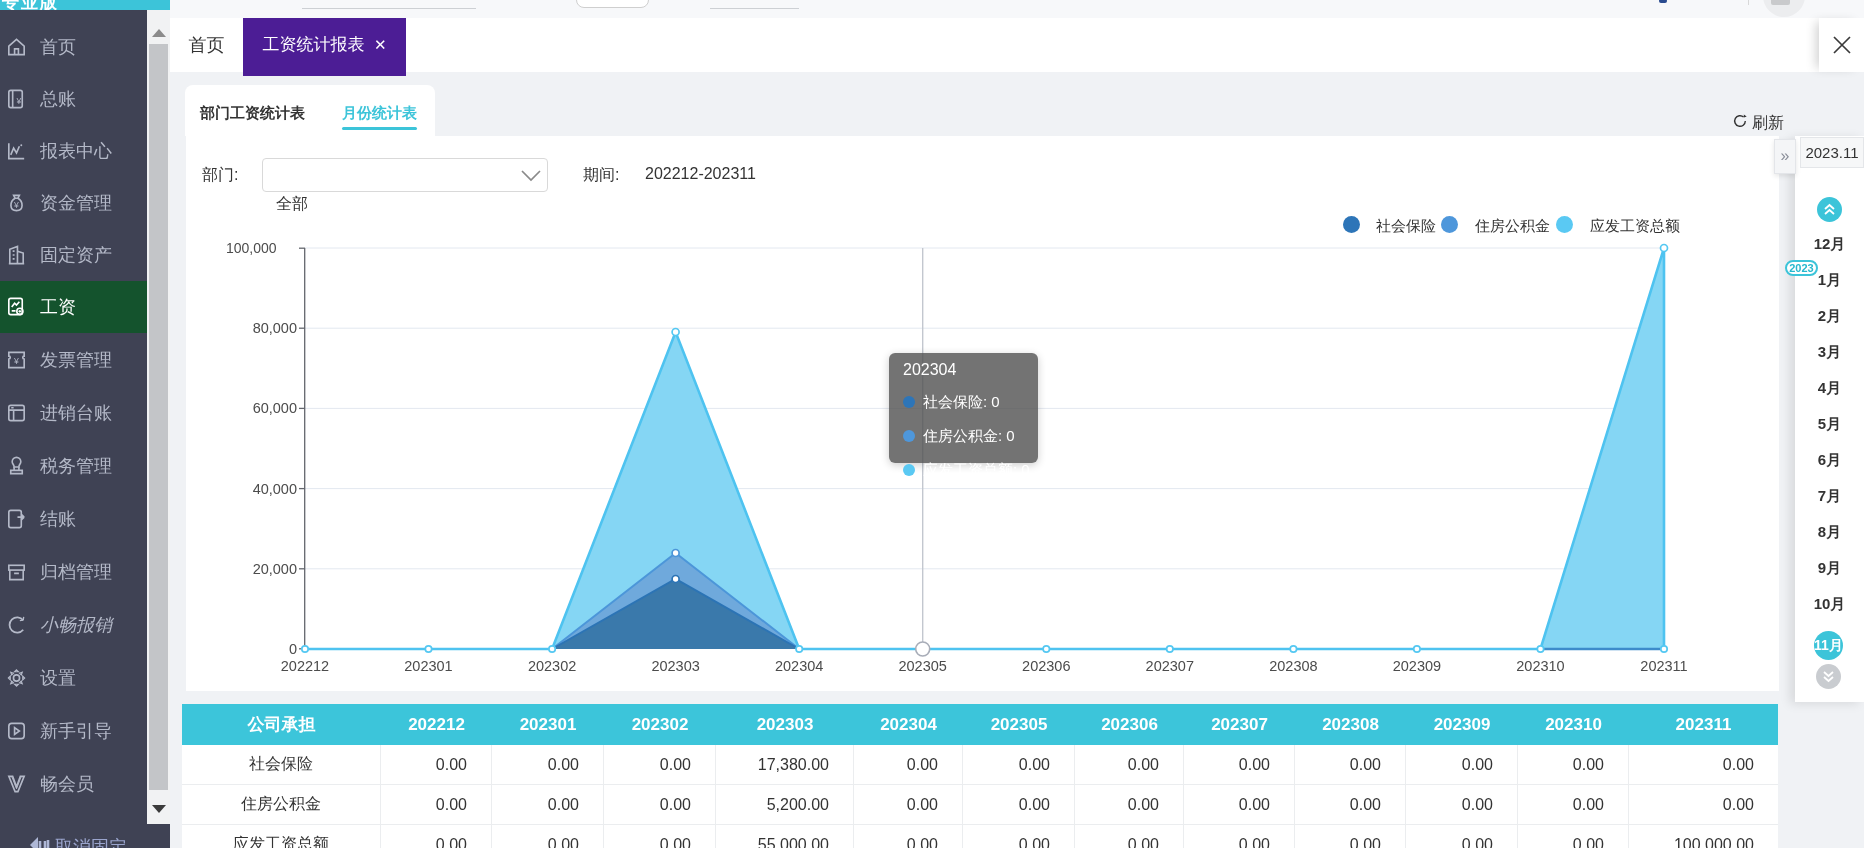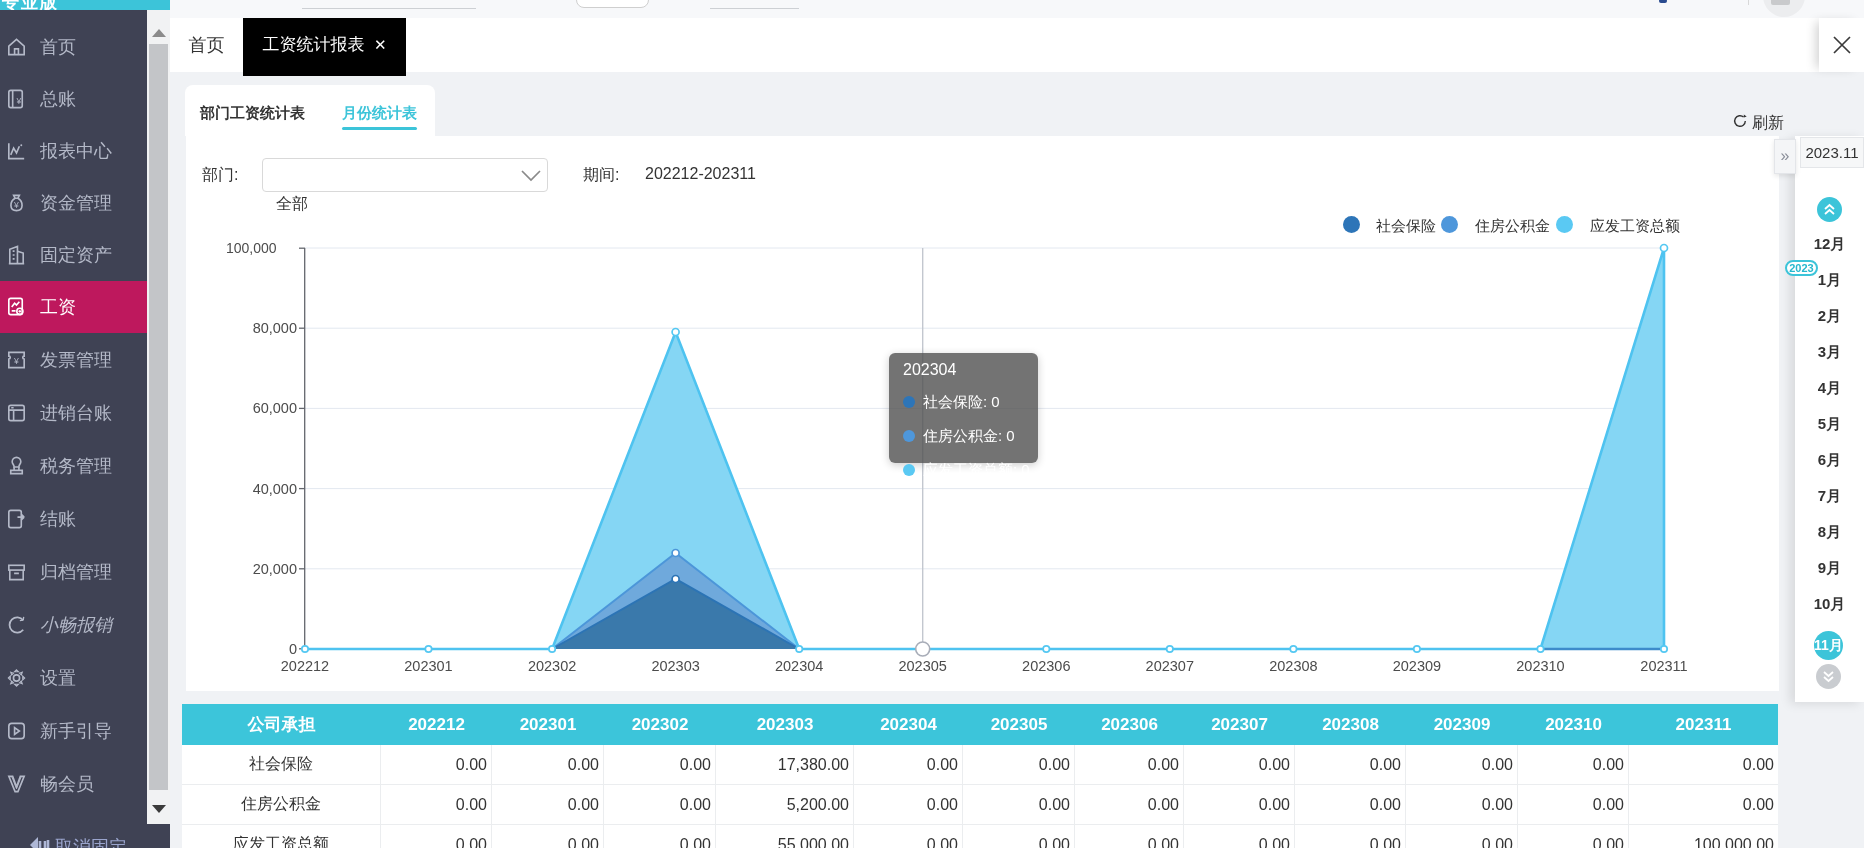--- a/index.html
+++ b/index.html
@@ -6,42 +6,42 @@
   html,body { width:1864px; height:848px; overflow:hidden; font-family:"Liberation Sans", sans-serif; }
   .abs { position:absolute; }
   #stage { position:relative; width:1864px; height:848px; background:#F0F2F5; overflow:hidden; }
   
   #sidebar { left:0; top:0; width:170px; height:848px; background:#3F4254; }
   #sidebrand { left:0; top:0; width:170px; height:10px; background:#3CC4D9; overflow:hidden; color:#fff; font-size:17px; font-weight:bold; letter-spacing:2px; }
   #sidebrand span { position:absolute; left:2px; top:-9px; }
   .mitem { position:absolute; left:0; width:147px; height:52px; color:#B4B9C8; }
   .mitem .txt { position:absolute; left:40px; top:50%; transform:translateY(-50%); font-size:18px; }
   .mitem svg { position:absolute; left:5px; top:50%; transform:translateY(-50%); }
-  .mitem.active { background:#be185d; color:#FFFFFF; }
+  .mitem.active { background:#14532d; color:#FFFFFF; }
   
   #strack { left:147px; top:10px; width:23px; height:814px; background:#F1F2F3; }
   #sthumb { left:149px; top:44px; width:19px; height:746px; background:#C3C5C8; }
   .sarrow { width:0; height:0; position:absolute; }
   #cancelfix { left:0; top:824px; width:170px; height:24px; background:#3F4254; color:#9AA4CC; font-size:18px; }
   
   #topstrip { left:170px; top:0; width:1694px; height:18px; background:#F7F8FA; overflow:hidden; }
   
   #tabrow { left:170px; top:18px; width:1694px; height:54px; background:#FFFFFF; }
   #tabhome { position:absolute; left:0; top:0; width:73px; height:54px; color:#333; font-size:18px; text-align:center; line-height:54px; }
-  #tabactive { position:absolute; left:73px; top:0; width:163px; height:58px; background:#000000; color:#fff; font-size:17px; text-align:center; line-height:54px; }
+  #tabactive { position:absolute; left:73px; top:0; width:163px; height:58px; background:#4c1d95; color:#fff; font-size:17px; text-align:center; line-height:54px; }
   #tabclose { position:absolute; right:0; top:0; width:45px; height:54px; background:#fff; box-shadow:-7px 0 10px -4px rgba(0,0,0,0.18); color:#3a3a3a; font-size:24px; text-align:center; line-height:52px; }
   
   #subtabs { left:185px; top:85px; width:250px; height:51px; background:#fff; border-radius:8px 8px 0 0; }
   #refreshbtn { left:1733px; top:112px; width:60px; height:18px; color:#333; font-size:16px; }
   
   #card { left:186px; top:136px; width:1593px; height:555px; background:#fff; }
   
   #table { left:182px; top:704px; width:1596px; height:144px; background:#fff; overflow:hidden; }
   .trow { display:flex; width:1596px; }
-  .trow .c { flex:none; display:flex; align-items:center; justify-content:flex-end; padding-right:4px; font-size:16px; color:#333; border-right:1px solid #EBEDEF; border-bottom:1px solid #EBEDEF; }
+  .trow .c { flex:none; display:flex; align-items:center; justify-content:flex-end; padding-right:24px; font-size:16px; color:#333; border-right:1px solid #EBEDEF; border-bottom:1px solid #EBEDEF; }
   .trow .c:first-child { justify-content:center; padding-right:0; }
   .trow .c:last-child { border-right:none; }
   #thead { height:41px; background:#3CC5DA; }
   #thead .c { color:#fff; font-size:17px; font-weight:bold; justify-content:center; padding-right:0; border:none; }
   .trow.body { height:40px; background:#fff; }
   
   #rpanel { left:1795px; top:136px; width:69px; height:566px; background:#fff; box-shadow:-5px 2px 10px rgba(0,0,0,0.10); }
   .mon { position:absolute; left:0; width:69px; text-align:center; font-size:15px; font-weight:600; color:#333; }
   .xl { top:522px; width:80px; text-align:center; font-size:14.5px; color:#4C4C4C; }
   #tooltip { left:703px; top:217px; width:149px; height:110px; background:rgba(80,80,80,0.8); border-radius:6px; color:#fff; box-shadow:0 2px 8px rgba(0,0,0,0.2); z-index:4; }

